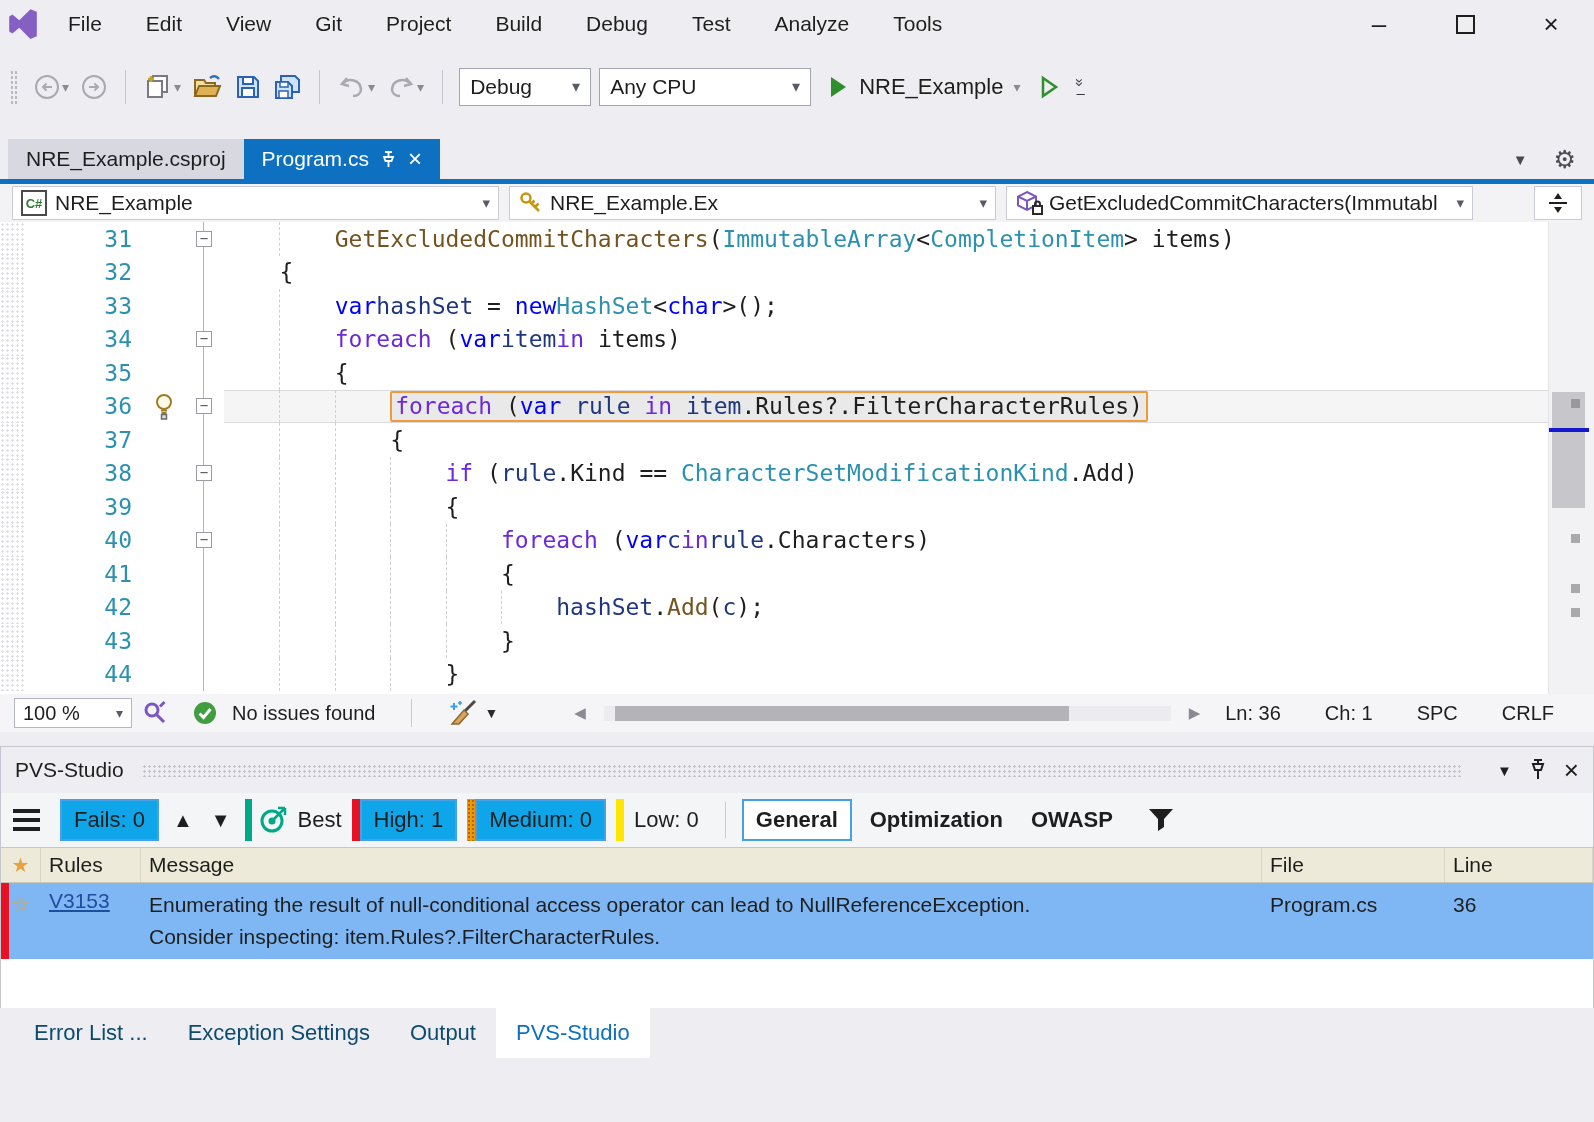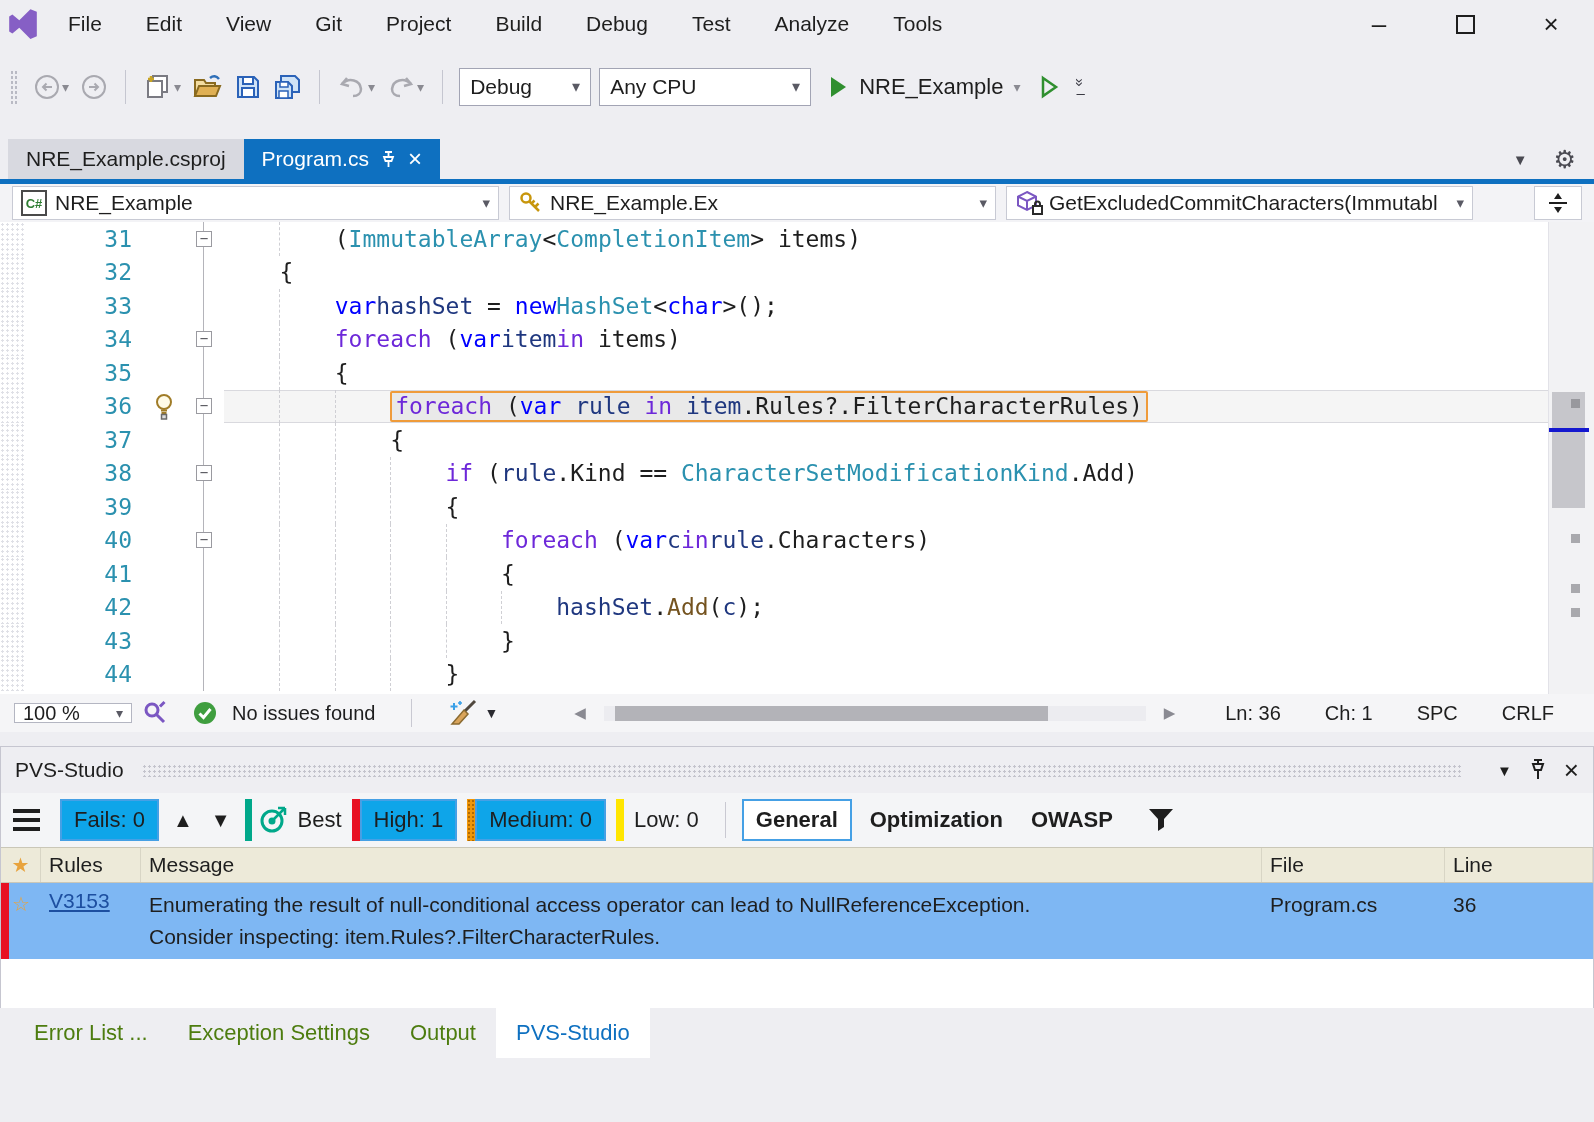--- a/index.html
+++ b/index.html
@@ -67,30 +67,30 @@
   .stmtbox{background:#e9e9e9;border:2px solid var(--stmt-border);border-radius:2px;padding:0 3px;margin:1px 0;display:flex;align-items:center;white-space:pre;}
   .tk-p{color:#1e1e1e;} .tk-k{color:#0000ff;} .tk-c{color:#6d28d9;}
   .tk-t{color:#2b91af;} .tk-m{color:#74531f;} .tk-l{color:#1f377f;}
   .vscroll{width:46px;background:#f2f2f4;border-left:1px solid #e2e2e8;position:relative;flex:none;}
   .vthumb{position:absolute;left:3px;width:33px;top:170px;height:116px;background:#c6c6cb;}
   .vline{position:absolute;left:0;width:40px;top:206px;height:4px;background:#1418cf;}
   .vmark{position:absolute;left:22px;width:9px;height:9px;background:#a9a9ad;}
   .vmark.inthumb{background:#98989d;}
   
   .edstatus{height:38px;background:#f5f5f7;display:flex;align-items:center;padding:0 14px;font-size:20px;gap:10px;}
-  .zoombox{width:118px;height:20px;background:#fff;border:1px solid #b4b6c2;display:flex;align-items:center;padding:0 8px;}
+  .zoombox{width:118px;height:30px;background:#fff;border:1px solid #b4b6c2;display:flex;align-items:center;padding:0 8px;}
   .zoombox .zval{flex:1;}
   .zoombox .dd{font-size:14px;color:#5a5a64;}
   .issuetext{margin-left:4px;}
   .essep{width:1px;height:28px;background:#c9c9d2;margin:0 26px;}
   .hleft{margin-left:66px;color:#8a8a92;font-size:15px;}
   .htrack{flex:1;height:15px;background:#ececf0;position:relative;margin:0 8px;}
   .hthumb{position:absolute;left:2%;top:0;height:15px;width:80%;background:#b3b3b8;}
   .hright{color:#8a8a92;font-size:15px;}
-  .posgrp{display:flex;gap:44px;margin-left:40px;padding-right:26px;}
+  .posgrp{display:flex;gap:44px;margin-left:15px;padding-right:26px;}
   
   .panelgap{height:14px;}
   .pvs{height:262px;border:1px solid #c6c6d0;border-bottom:none;background:#fff;display:flex;flex-direction:column;}
   .pvshead{height:46px;display:flex;align-items:center;padding:0 14px;background:#eeeef2;font-size:21px;}
   .dragdots{flex:1;height:13px;margin:0 18px;background-image:radial-gradient(#c3c3cc 1.1px,transparent 1.2px);background-size:5px 5px;}
   .pvshead .hicon{margin-left:18px;color:#1e1e1e;display:flex;align-items:center;}
   .pvshead .dd{font-size:15px;}
   .pvshead .x{font-size:26px;}
   .pvsbar{height:54px;display:flex;align-items:center;background:#f4f5f7;padding:0 12px;gap:10px;font-size:22px;}
   .burger{display:flex;flex-direction:column;gap:5px;margin-right:10px;}
@@ -121,21 +121,21 @@
   .tbody{flex:1;background:#fff;overflow:hidden;}
   .trow{display:flex;min-height:72px;font-size:21px;position:relative;align-items:flex-start;padding:6px 0;}
   .trow.sel{background:var(--row-sel);}
   .trow.sev-high::before{content:'';position:absolute;left:0;top:0;bottom:0;width:8px;background:var(--sev-high);}
   .trow>*{padding:0 8px;}
   .trow .c-star{display:flex;justify-content:center;color:#e8a33d;font-size:20px;padding-top:3px;}
   .codelink{color:var(--link);text-decoration:underline;cursor:pointer;}
   .msgline{line-height:32px;}
   
   .btabs{height:50px;background:#eeeef2;display:flex;align-items:stretch;padding-left:14px;font-size:22px;}
-  .btab{display:flex;align-items:center;padding:0 20px;color:#4d7c0f;}
+  .btab{display:flex;align-items:center;padding:0 20px;color:#0c4a6e;}
   .btab.active{background:#fff;color:var(--accent);}
   .btabgap{height:8px;background:#eeeef2;}
   
   .statusbar{height:56px;background:var(--statusbar-bg);display:flex;align-items:center;color:#fff;font-size:22px;gap:16px;padding-left:14px;position:relative;}
   .grip{position:absolute;right:2px;bottom:2px;width:18px;height:18px;background-image:radial-gradient(#cfe3f5 1.4px,transparent 1.5px);background-size:6px 6px;opacity:.7;}
 </style>
 </head>
 <body>
 
 <div class="window">
@@ -308,21 +308,21 @@
 
   <div class="editor">
     <div class="code-area">
         <div class="cl">
           <span class="strip"></span>
           <span class="ln">31</span>
           <span class="glyph"></span>
           <span class="fold">
             <span class="foldbox">−</span>
           </span>
-          <span class="codeln"><span class="g"></span><span class="g gl"></span><span class="tk-p">(</span><span class="tk-t">ImmutableArray</span><span class="tk-p">&lt;</span><span class="tk-t">CompletionItem</span><span class="tk-p">&gt; items)</span></span>
+          <span class="codeln"><span class="g"></span><span class="g gl"></span><span class="tk-m">GetExcludedCommitCharacters</span><span class="tk-p">(</span><span class="tk-t">ImmutableArray</span><span class="tk-p">&lt;</span><span class="tk-t">CompletionItem</span><span class="tk-p">&gt; items)</span></span>
         </div>
         <div class="cl">
           <span class="strip"></span>
           <span class="ln">32</span>
           <span class="glyph"></span>
           <span class="fold"></span>
           <span class="codeln"><span class="g"></span><span class="tk-p">{</span></span>
         </div>
         <div class="cl">
           <span class="strip"></span>

